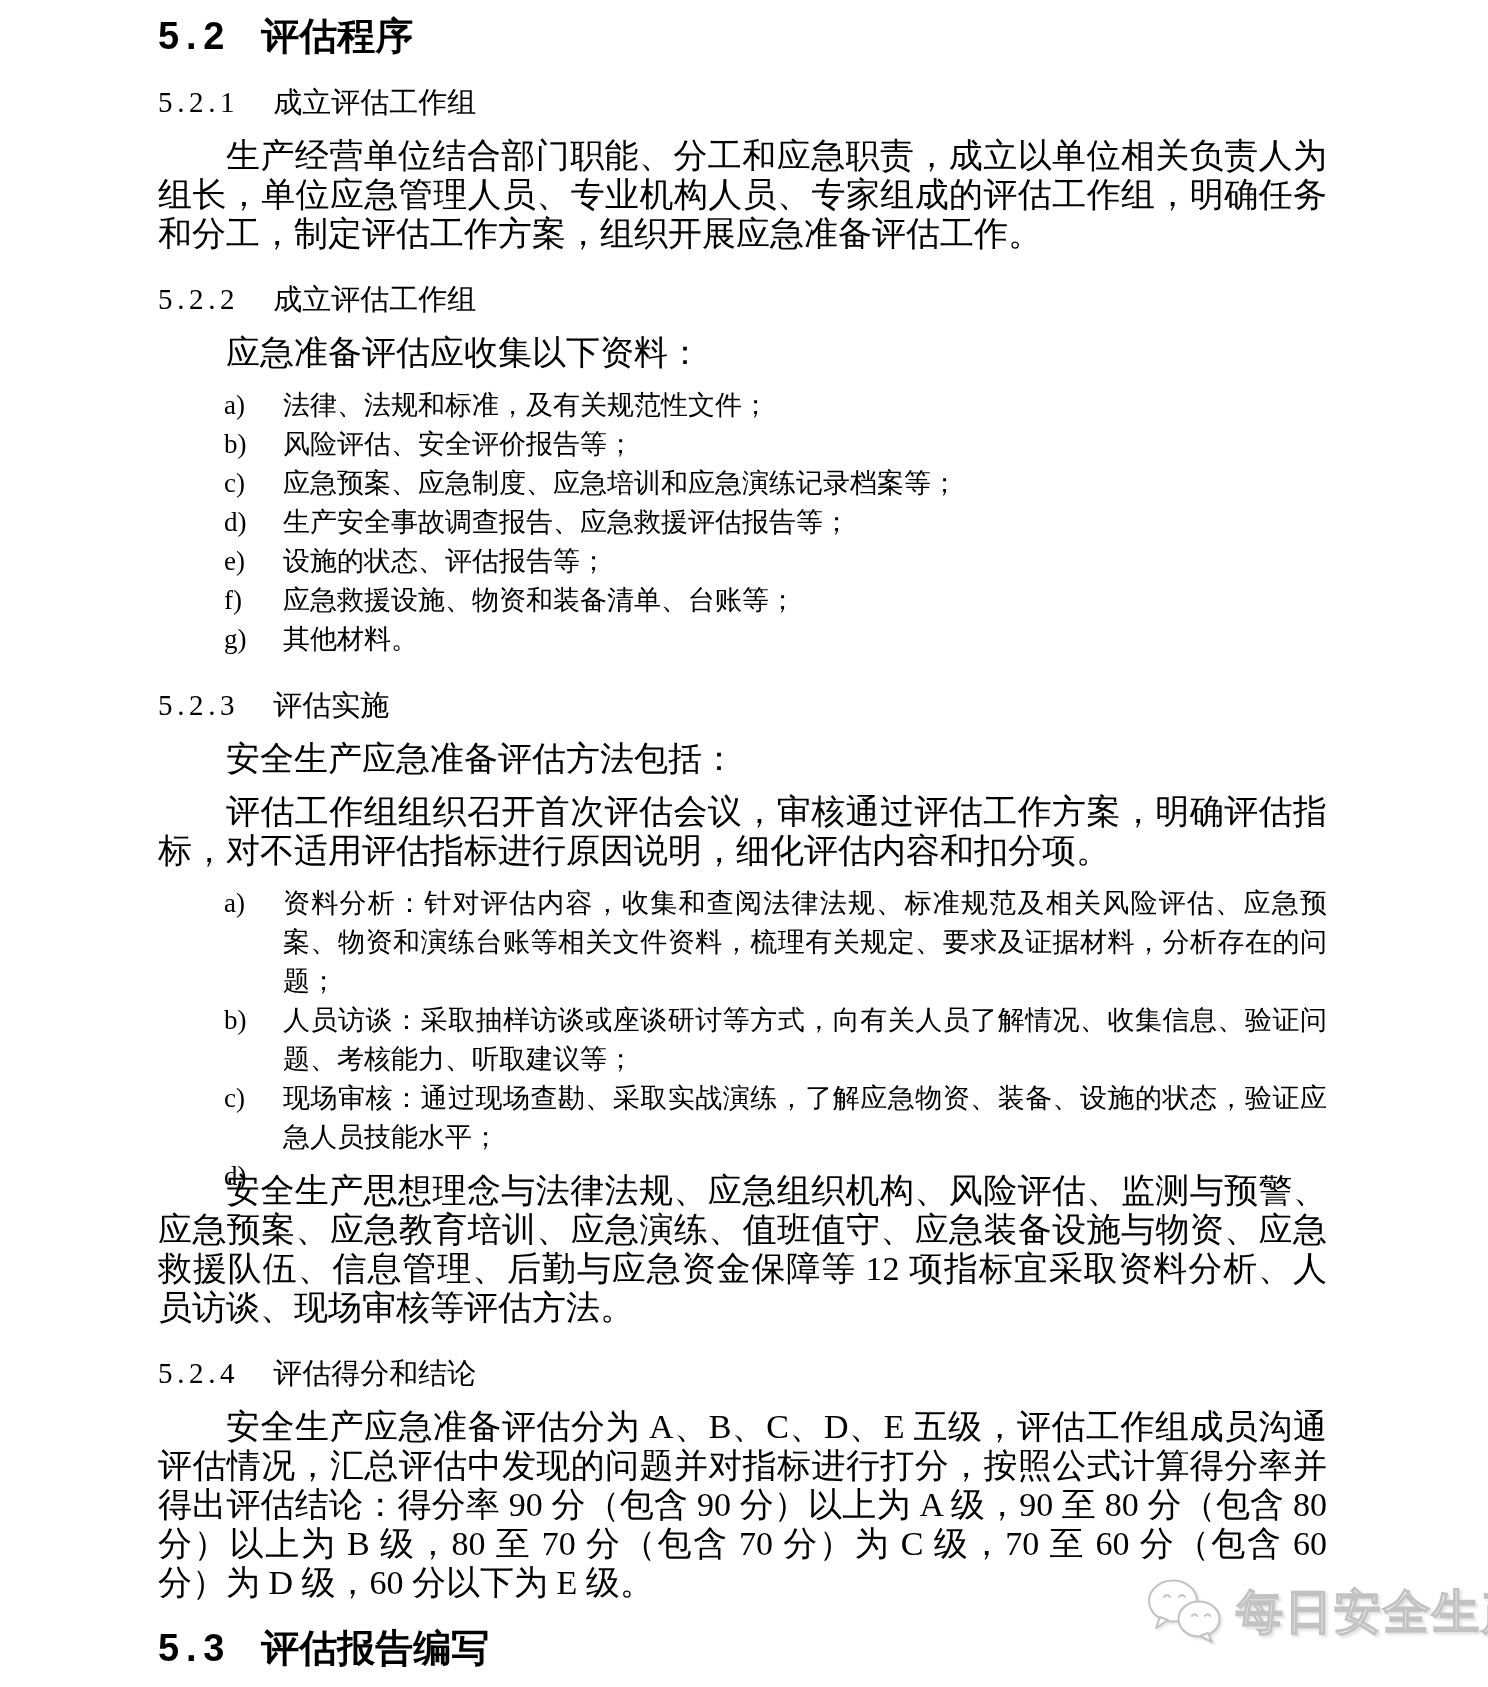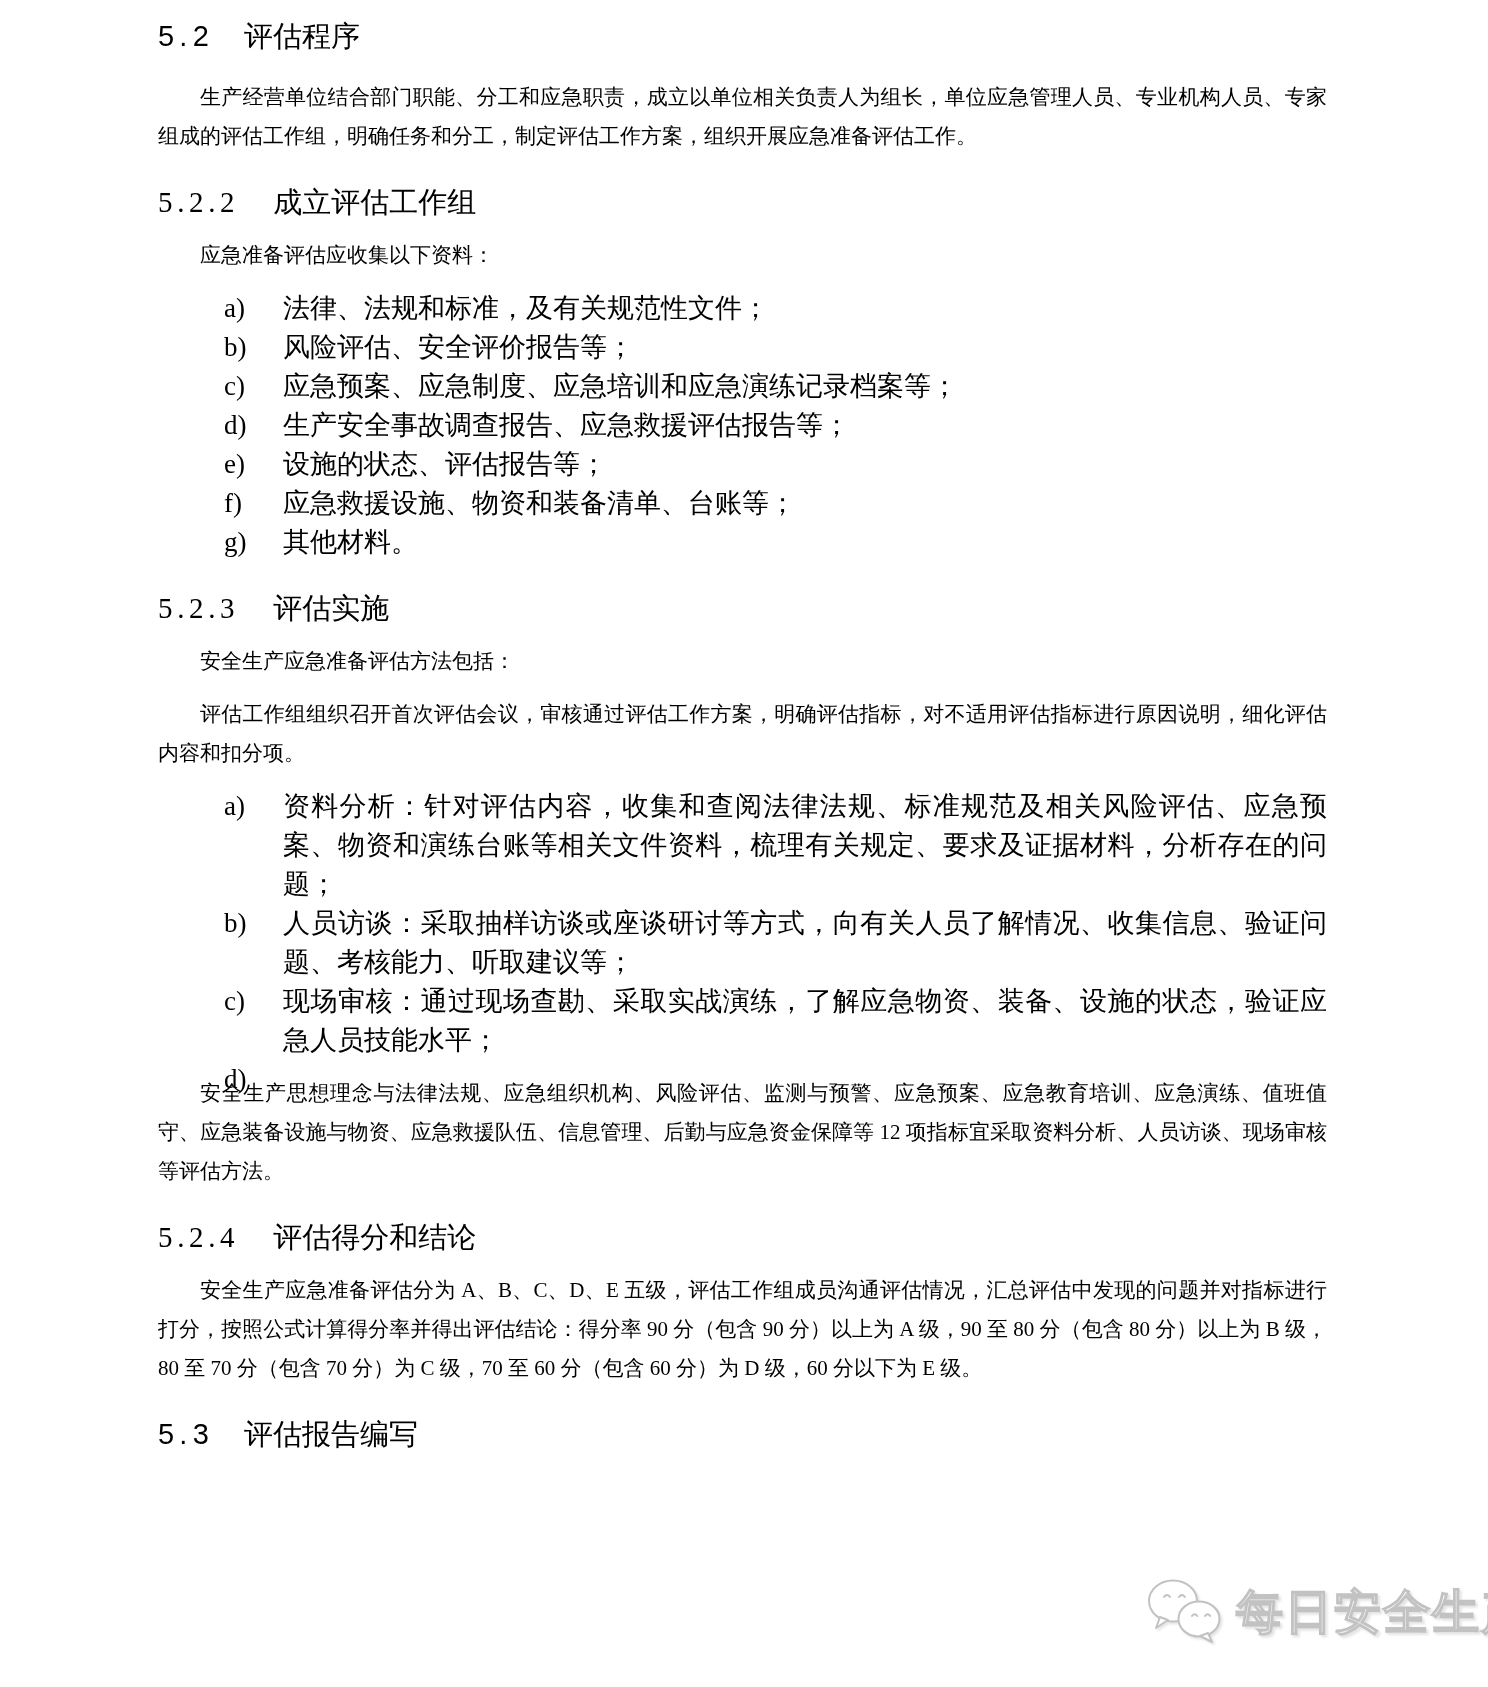--- a/index.html
+++ b/index.html
@@ -14,40 +14,40 @@
     overflow: hidden;
     font-family: "Liberation Serif", "DejaVu Serif", serif;
     color: #000000;
   }
   .page {
     padding: 16px 161px 0 158px;
   }
   
   .h2 {
     font-family: "Liberation Sans", "DejaVu Sans", sans-serif;
-    font-weight: 400;
-    font-size: 29px;
+    font-weight: 700;
+    font-size: 38px;
     line-height: 40px;
     margin: 0 0 22px 0;
     display: flex;
   }
   .h2 + * { }
   .h2 .num { letter-spacing: 0.18em; margin-right: 30px; }
   .h2.mt { margin: 26px 0 0 0; }
   
   .h3 {
     font-size: 29px;
     font-weight: 400;
     line-height: 40px;
     margin: 26px 0 14px 0;
     display: flex;
   }
   .h3 .num { letter-spacing: 0.16em; margin-right: 34px; }
   .para {
-    font-size: 21px;
+    font-size: 34px;
     line-height: 39px;
     margin: 14px 0;
     text-indent: 2em;
     text-align: justify;
   }
   .list {
     margin: 2px 0 14px 0;
   }
   .li {
     position: relative;
@@ -83,20 +83,24 @@
   }
 </style>
 </head>
 <body>
 
 <div class="page">
   <div>
       <div class="h2">
         <span class="num">5.2</span>
         <span class="title">评估程序</span>
+      </div>
+      <div class="h3">
+        <span class="num">5.2.1</span>
+        <span class="title">成立评估工作组</span>
       </div>
       <p class="para">生产经营单位结合部门职能、分工和应急职责，成立以单位相关负责人为组长，单位应急管理人员、专业机构人员、专家组成的评估工作组，明确任务和分工，制定评估工作方案，组织开展应急准备评估工作。</p>
       <div class="h3">
         <span class="num">5.2.2</span>
         <span class="title">成立评估工作组</span>
       </div>
       <p class="para">应急准备评估应收集以下资料：</p>
       <div class="list">
         <div class="li"><span class="marker">a)</span><span>法律、法规和标准，及有关规范性文件；</span></div>
         <div class="li"><span class="marker">b)</span><span>风险评估、安全评价报告等；</span></div>

